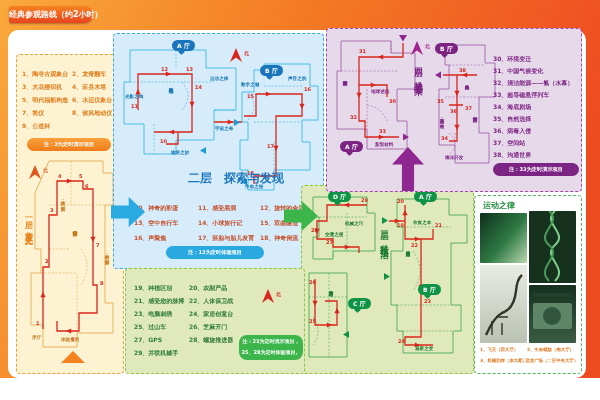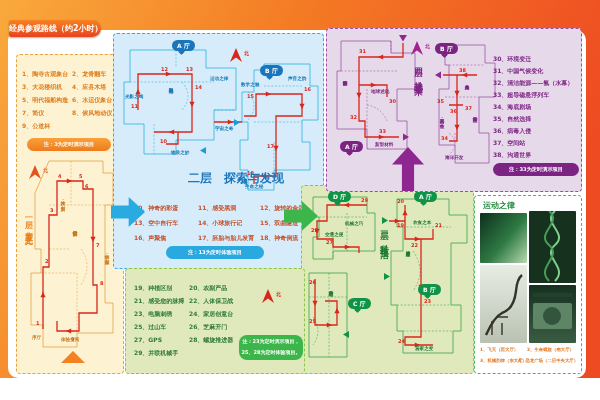--- a/index.html
+++ b/index.html
@@ -2,21 +2,21 @@
 <html><head>
 <meta charset="utf-8">
 <style>
   html,body{margin:0;padding:0;background:#fff}
   #stage{position:relative;width:600px;height:400px;overflow:hidden;
     font-family:"DejaVu Sans",sans-serif;background:#fff}
   .abs{position:absolute}
   .bg{position:absolute;left:0;top:0;width:600px;height:378px;
     background:linear-gradient(115deg,#f9a93c,#f47a24 40%,#ee4b22 85%)}
   .card{position:absolute;left:8px;top:30px;width:578px;height:348px;background:#fff;border-radius:10px}
-  .ribbon{position:absolute;left:9px;top:20px;width:92px;height:17px;
+  .ribbon{position:absolute;left:9px;top:6px;width:84px;height:17px;
     background:linear-gradient(180deg,#f58220,#e8431f);border-radius:3px 10px 10px 3px;
     color:#fff;font-size:8px;font-weight:bold;line-height:17px;text-align:center;
     box-shadow:0 1px 2px rgba(0,0,0,.3);white-space:nowrap}
   
   .p1{position:absolute;left:16px;top:54px;width:106px;height:318px;background:#fdf3d2;border:1px dashed #eaa13f;border-radius:4px}
   .p2{position:absolute;left:113px;top:33px;width:209px;height:234px;background:#d6ecfa;border:1px dashed #36a9e1;border-radius:4px}
   .p3u{position:absolute;left:301px;top:185px;width:171px;height:187px;background:#e0e9bb;border:1px dashed #8cc63f;border-radius:4px}
   .p3l{position:absolute;left:125px;top:268px;width:178px;height:104px;background:#e0e9bb;border:1px dashed #8cc63f;border-radius:4px}
   .p4{position:absolute;left:326px;top:28px;width:254px;height:162px;background:#e6d9ea;border:1px dashed #a04ba5;border-radius:4px}
   .pub{position:absolute;left:474px;top:195px;width:106px;height:177px;background:#fff;border:1px dashed #4fb65a;border-radius:4px}

